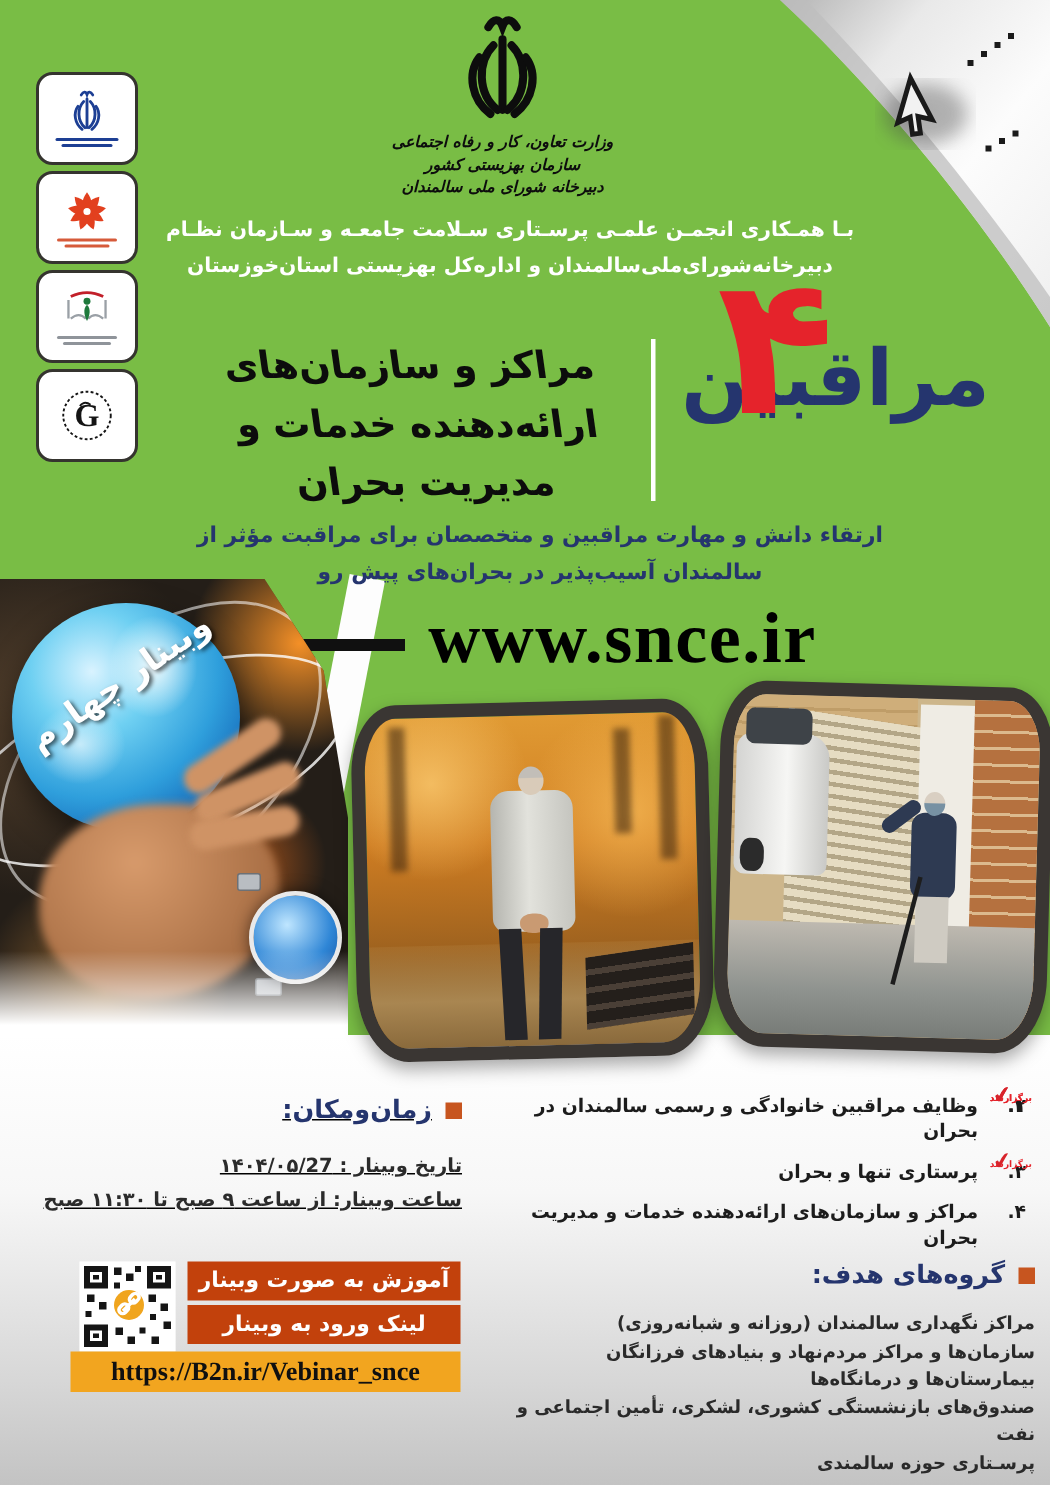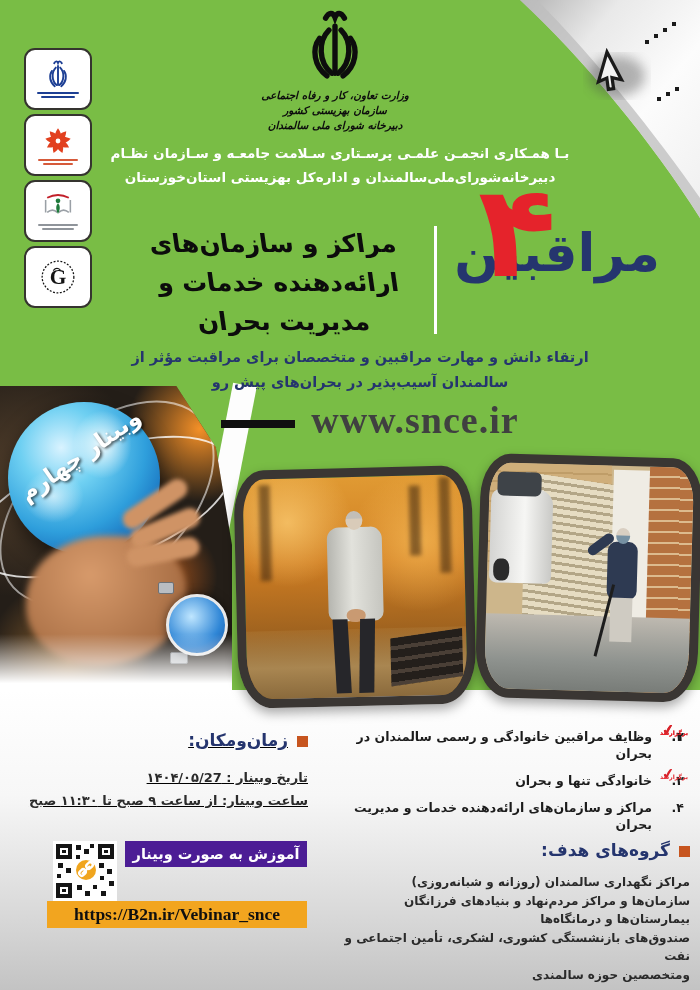--- a/index.html
+++ b/index.html
@@ -29,22 +29,22 @@
                font-size:128px;line-height:1;font-weight:bold;color:#e5232b;z-index:3;}
   .title-divider{position:absolute;left:434px;top:226px;width:3px;height:108px;background:#fff;z-index:2;}
   .title-lines{position:absolute;left:128px;top:224px;width:300px;text-align:center;
                font-size:25px;font-weight:bold;color:#0c0c0c;line-height:39px;
                transform:skewX(8deg);direction:rtl;z-index:2;}
   .subtitle{position:absolute;left:110px;top:345px;width:500px;text-align:center;
             color:#25356e;font-weight:bold;font-size:14.5px;line-height:25px;direction:rtl;z-index:2;}
   .website-row{position:absolute;left:150px;top:398px;width:440px;display:flex;
                align-items:center;justify-content:center;gap:16px;z-index:2;}
   .website-dash{width:74px;height:8px;background:#101010;margin-top:8px;}
-  .website-text{font-family:"Liberation Serif",serif;font-weight:bold;font-size:38px;
-                color:#404040;letter-spacing:1px;}
+  .website-text{font-family:"Liberation Serif",serif;font-weight:bold;font-size:48px;
+                color:#000000;letter-spacing:1px;}
 
   
   .curl{position:absolute;right:0;top:0;width:205px;height:218px;z-index:5;}
 
   
   .gap-stripe{position:absolute;left:202px;top:382px;width:24px;height:324px;background:#fdfdfd;
               transform:rotate(11deg);z-index:1;}
   .photo-hand{position:absolute;left:0;top:386px;width:232px;height:306px;z-index:2;overflow:hidden;
       clip-path:polygon(0 0,76% 0,93% 20%,100% 52%,100% 100%,0 100%);
       background:
@@ -134,21 +134,21 @@
   .stamp{position:absolute;right:-4px;top:-4px;font-size:6px;color:#e5232b;white-space:nowrap;}
   .check{position:absolute;right:9px;top:-6px;font-size:15px;color:#d8232b;transform:rotate(-10deg);}
   .timeplace{position:absolute;left:18px;top:730px;width:290px;direction:rtl;text-align:right;z-index:2;text-decoration:underline;}
   .tp-line{font-size:13px;font-weight:bold;color:#2b2b2b;line-height:23px;}
   .tp-first{margin-top:16px;}
   .targets{position:absolute;right:10px;top:840px;width:348px;direction:rtl;text-align:right;z-index:2;}
   .target-item{font-size:12px;font-weight:bold;color:#2a2a2a;line-height:18.5px;}
   .target-first{margin-top:13px;}
   .qr-links{position:absolute;left:33px;top:838px;width:282px;height:100px;z-index:2;}
   .qr{position:absolute;left:20px;top:3px;width:64px;height:60px;background:#fff;}
-  .btn-teal{position:absolute;left:92px;width:182px;height:26px;background:#4c1d95;color:#fff;
+  .btn-teal{position:absolute;left:92px;width:182px;height:26px;background:#c2410c;color:#fff;
       font-weight:bold;font-size:14.5px;display:flex;align-items:center;justify-content:center;
       direction:rtl;cursor:pointer;}
   .bt1{top:3px;} .bt2{top:32px;}
   .btn-orange{position:absolute;left:14px;top:63px;width:260px;height:27px;background:#f2a51f;
       color:#101010;font-family:"Liberation Serif",serif;font-weight:bold;font-size:17.5px;
       display:flex;align-items:center;justify-content:center;cursor:pointer;}
 </style>
 </head>
 <body>
 
@@ -339,21 +339,21 @@
       <span>۲.</span>
     </span>
     <span>وظایف مراقبین خانوادگی و رسمی سالمندان در بحران</span>
   </div>
   <div class="course-item">
     <span class="num-zone">
       <span class="stamp">برگزارشد</span>
       <span class="check">✔</span>
       <span>۳.</span>
     </span>
-    <span>خانوادگی تنها و بحران</span>
+    <span>پرستاری تنها و بحران</span>
   </div>
   <div class="course-item">
     <span class="num-zone">
       <span>۴.</span>
     </span>
     <span>مراکز و سازمان‌های ارائه‌دهنده خدمات و مدیریت بحران</span>
   </div>
 </div>
 
 <div class="timeplace">
@@ -365,21 +365,21 @@
 </div>
 
 <div class="targets">
   <div class="section-title">
     <span class="bullet"></span><span>گروه‌های هدف:</span>
   </div>
   <div class="target-item target-first">مراکز نگهداری سالمندان (روزانه و شبانه‌روزی)</div>
   <div class="target-item">سازمان‌ها و مراکز مردم‌نهاد و بنیادهای فرزانگان</div>
   <div class="target-item">بیمارستان‌ها و درمانگاه‌ها</div>
   <div class="target-item">صندوق‌های بازنشستگی کشوری، لشکری، تأمین اجتماعی و نفت</div>
-  <div class="target-item">ومتخصصین حوزه سالمندی</div>
+  <div class="target-item">پرسـتاری حوزه سالمندی</div>
 </div>
 
 <div class="qr-links">
   <div class="qr">
     <svg width="64" height="60" viewBox="0 0 64 60">
       <rect width="64" height="60" fill="#fff"></rect>
       <g fill="#151515">
         <rect x="3" y="3" width="16" height="15"></rect>
           <rect x="45" y="3" width="16" height="15"></rect>
         <rect x="3" y="42" width="16" height="15"></rect>
@@ -414,14 +414,15 @@
       </g>
       <circle cx="33" cy="29" r="10" fill="#f0a51e"></circle>
       <g stroke="#fff" stroke-width="2.4" fill="none">
         <path d="M29 33 l8 -8"></path>
         <rect x="26" y="29" width="7" height="5" rx="2.5" transform="rotate(-45 29.5 31.5)"></rect>
         <rect x="33" y="22" width="7" height="5" rx="2.5" transform="rotate(-45 36.5 24.5)"></rect>
       </g>
     </svg>
   </div>
   <div class="btn-teal bt1">آموزش به صورت وبینار</div>
+  <div class="btn-teal bt2">لینک ورود به وبینار</div>
   <div class="btn-orange">https://B2n.ir/Vebinar_snce</div>
 </div>
 
 </body></html>

